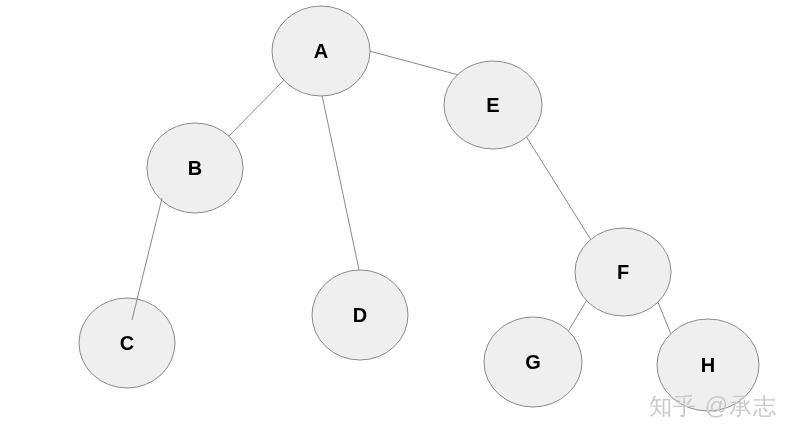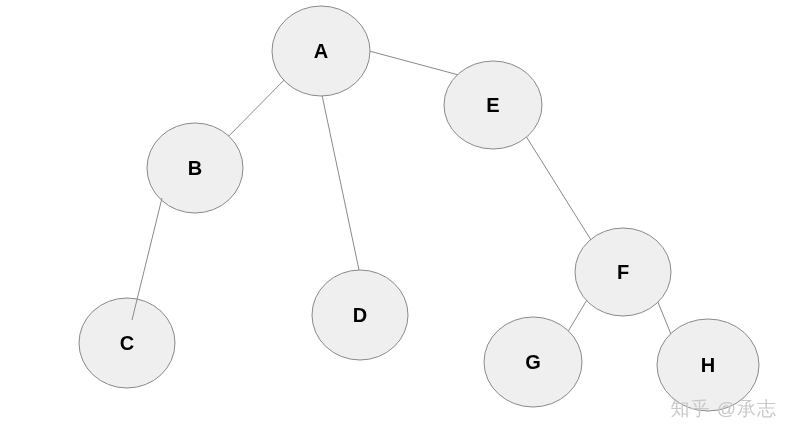--- a/index.html
+++ b/index.html
@@ -18,21 +18,21 @@
   svg.tree {
     position: absolute;
     left: 0;
     top: 0;
     display: block;
   }
   .watermark {
     position: absolute;
     right: 18px;
     bottom: 15px;
-    font-size: 19px;
+    font-size: 23px;
     line-height: 1;
     letter-spacing: 1px;
     color: #c9c9c9;
     font-family: "Liberation Sans", sans-serif;
     user-select: none;
     white-space: nowrap;
   }
 </style>
 </head>
 <body>

